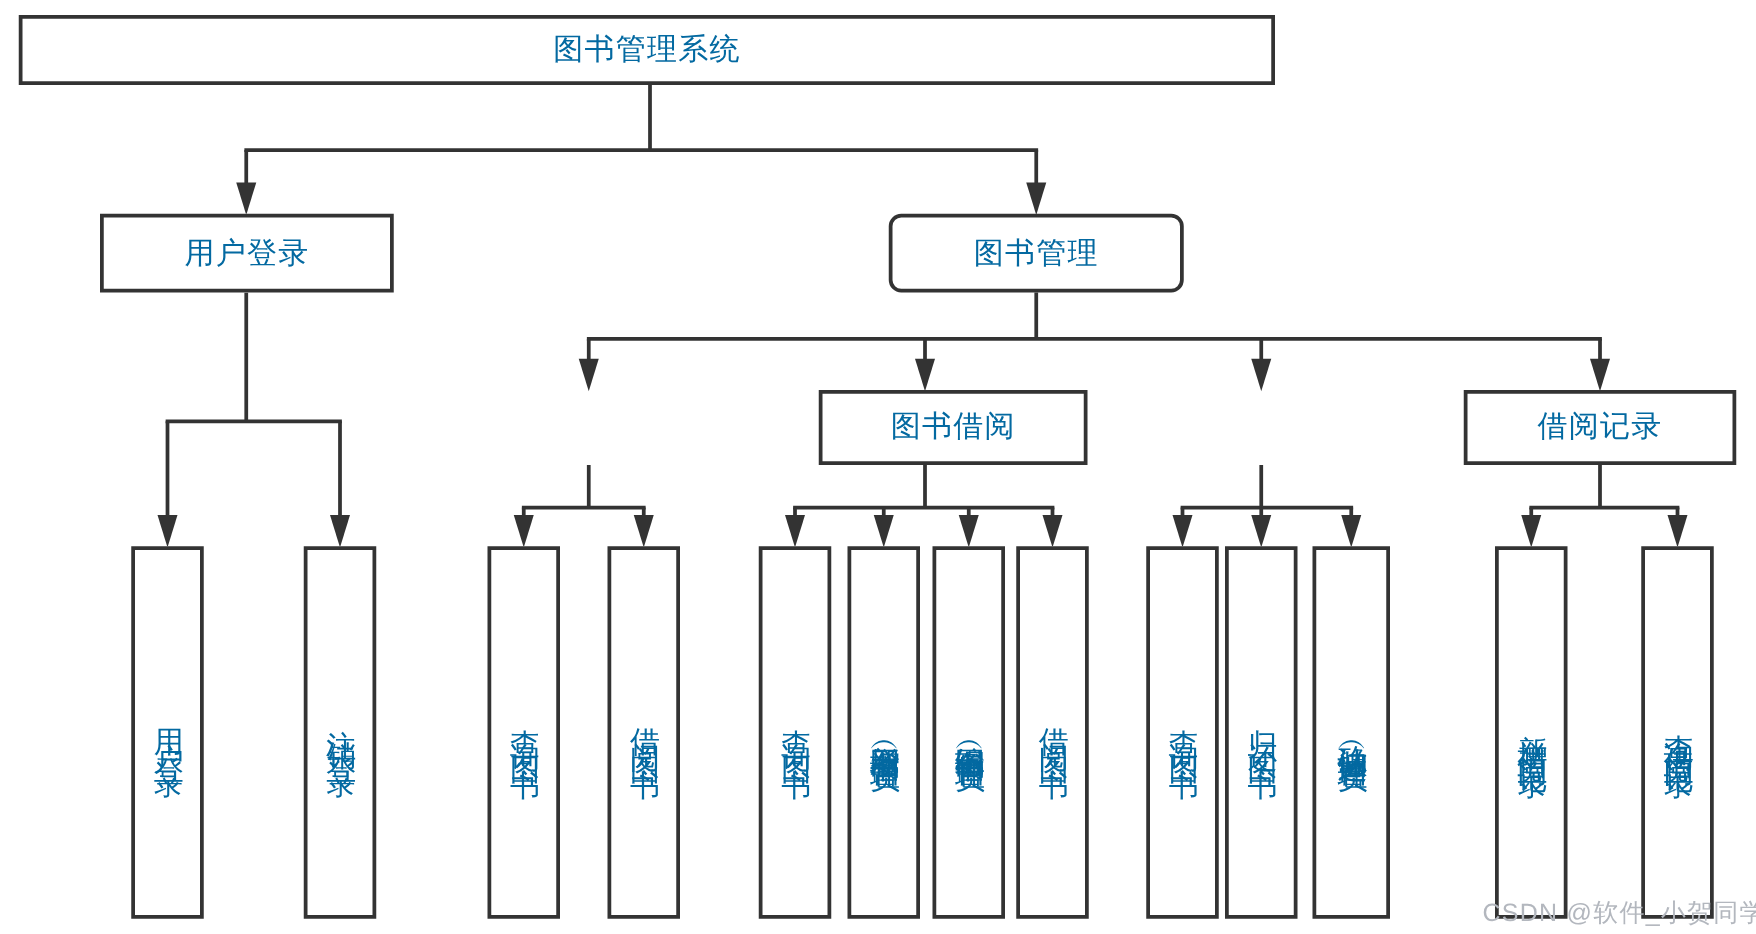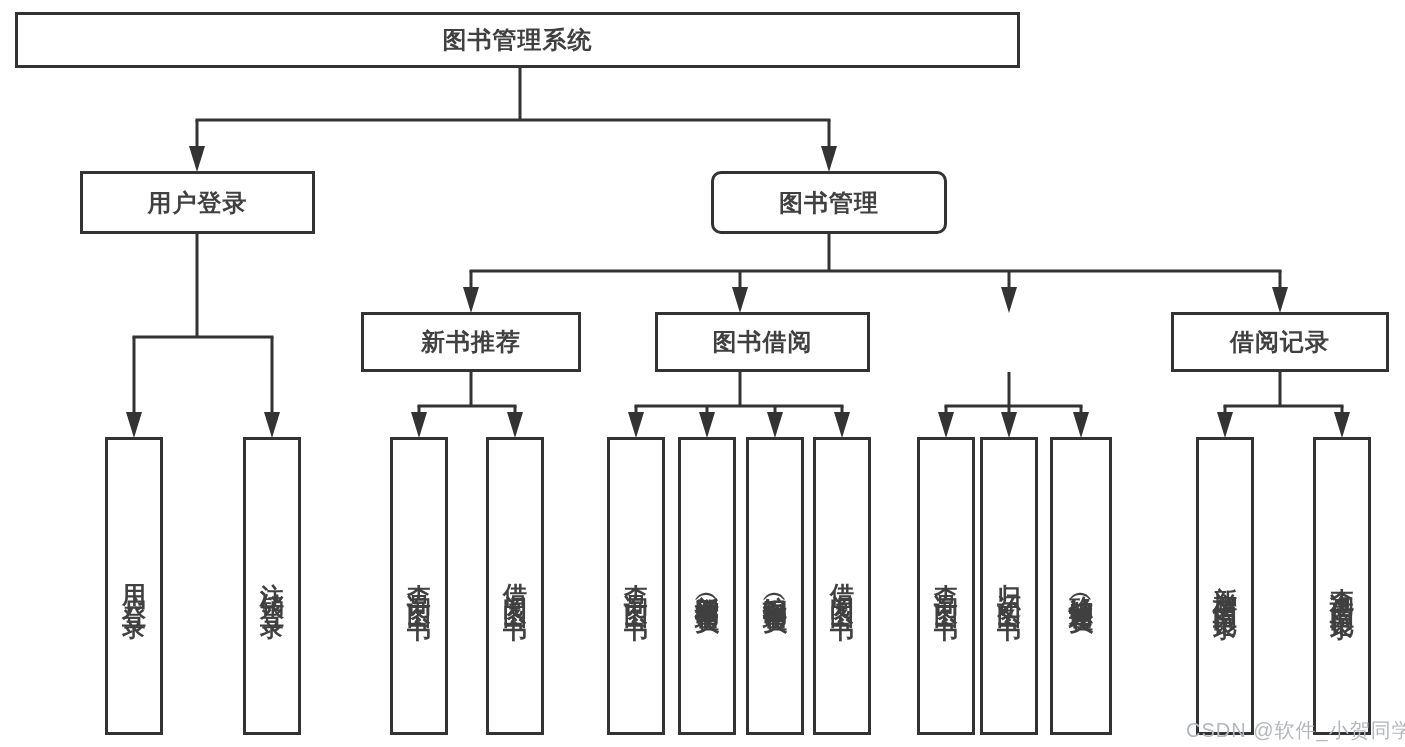--- a/index.html
+++ b/index.html
@@ -14,26 +14,25 @@
   .connector-layer {
     position: absolute;
     left: 0; top: 0;
     width: 1405px; height: 747px;
   }
   .node {
     position: absolute;
     box-sizing: border-box;
     border: 3px solid #333333;
     background: #ffffff;
-    color: #404040;
+    color: #0369a1;
     display: flex;
     align-items: center;
     justify-content: center;
     text-align: right;
-    font-weight: bold;
   }
   .hnode { font-size: 24px; letter-spacing: 1px; line-height: 1; }
   .vnode {
     writing-mode: vertical-rl;
     text-orientation: mixed;
     font-size: 24px;
     line-height: 1;
   }
   .v4 { letter-spacing: 11px; }
   .v6 { letter-spacing: 6px; }
@@ -142,21 +141,20 @@
     <path class="ln" d="M1342 406 L1342 413"></path>
     <polygon class="ar" points="1217,412 1233,412 1225,438"></polygon>
     <polygon class="ar" points="1334,412 1350,412 1342,438"></polygon>
   </svg>
 
   <div class="node hnode n-root">图书管理系统</div>
 
   <div class="node hnode n-login">用户登录</div>
   <div class="node hnode n-bookmgmt">图书管理</div>
 
-  <div class="node hnode n-recommend">新书推荐</div>
   <div class="node hnode n-borrow">图书借阅</div>
   <div class="node hnode n-records">借阅记录</div>
 
   <div class="node vnode v4 leaf l-a1">用户登录</div>
   <div class="node vnode v4 leaf l-a2">注销登录</div>
 
   <div class="node vnode v4 leaf l-b1">查询图书</div>
   <div class="node vnode v4 leaf l-b2">借阅图书</div>
 
   <div class="node vnode v4 leaf l-c1">查询图书</div>

